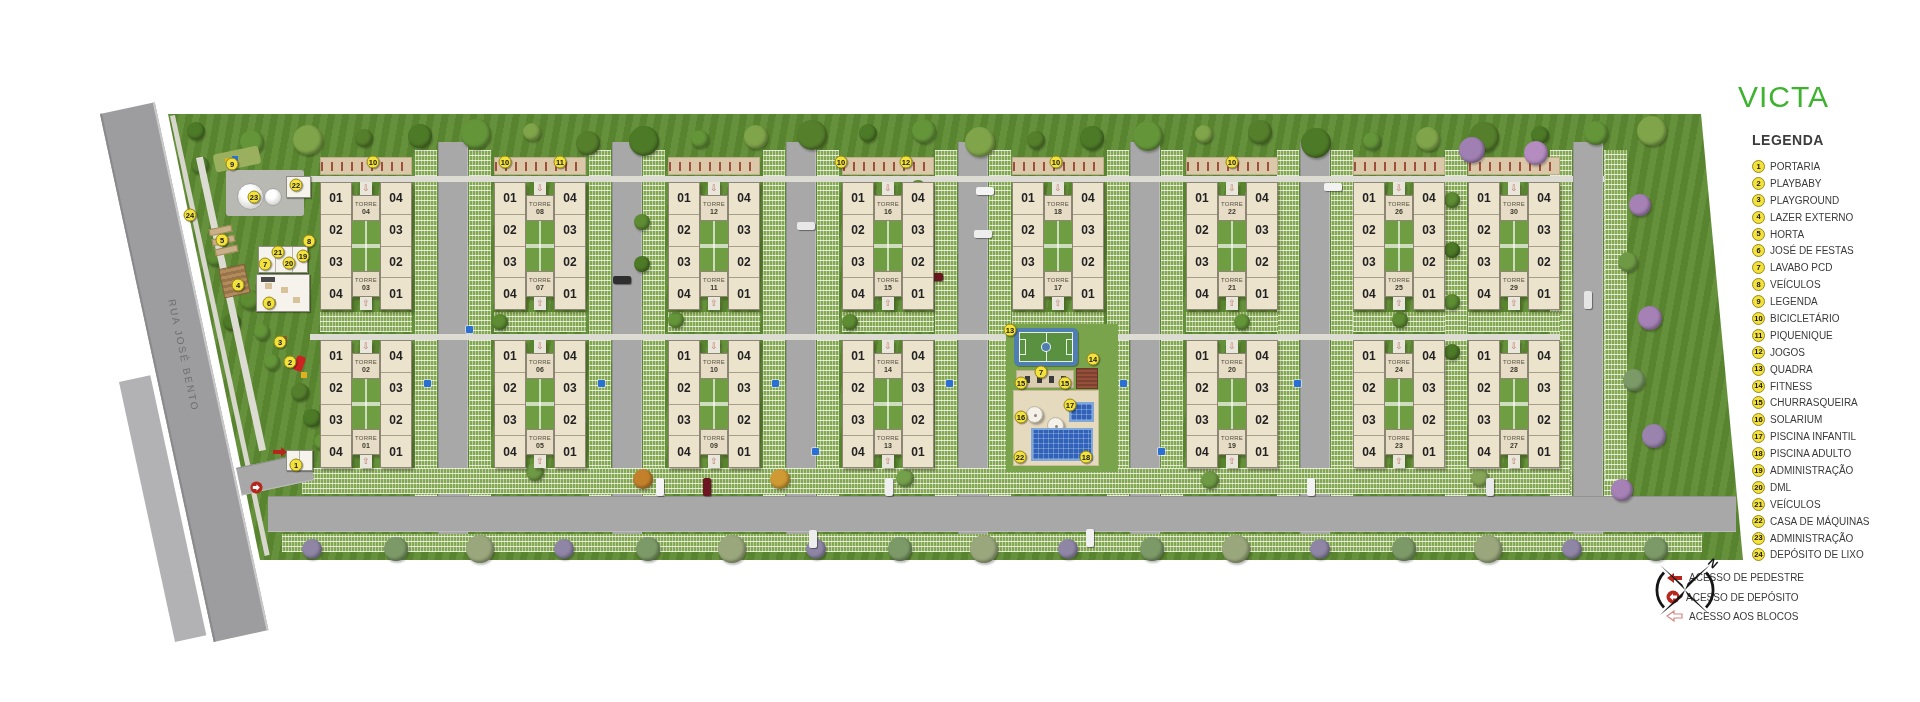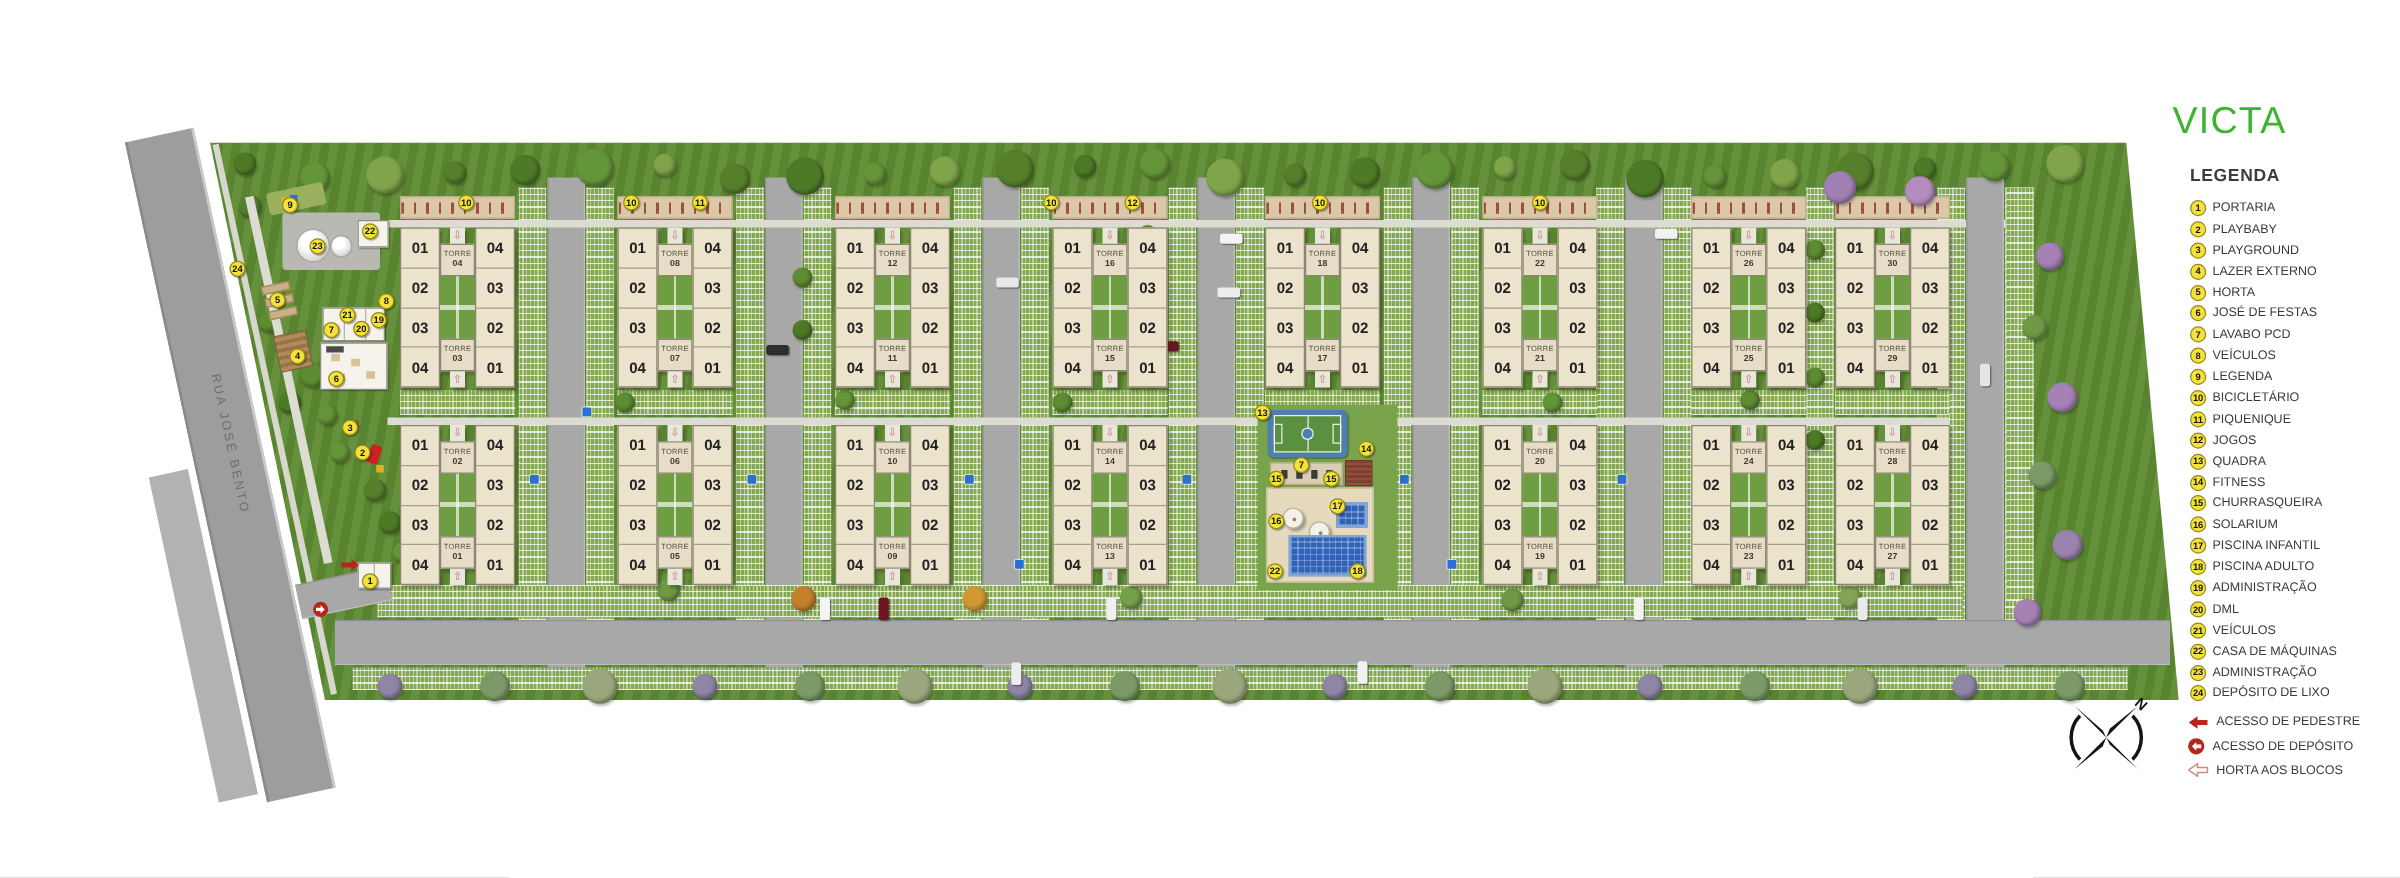--- a/index.html
+++ b/index.html
@@ -99,21 +99,21 @@
   .bed{position:absolute;background:#c9b089;border:1px solid #a08858;transform:rotate(-12deg);}
   #pergola-ext{position:absolute;left:221px;top:266px;width:27px;height:30px;transform:rotate(-12deg);
     background:repeating-linear-gradient(0deg,#b38a5a 0 3px,#97744c 3px 6px);border:1px solid #82613c;}
 
   
   #logo{position:absolute;left:1738px;top:80px;font-size:30px;font-weight:normal;letter-spacing:1px;}
   #legend-title{position:absolute;left:1752px;top:132px;font-size:14px;font-weight:bold;color:#3c3c3c;letter-spacing:.5px;}
   #legend-items{position:absolute;left:1752px;top:158px;}
   .lg-row{height:16.9px;display:flex;align-items:center;gap:5px;}
   .lg-label{font-size:10px;color:#3a3a3a;white-space:nowrap;}
-  #legend-access{position:absolute;left:1750px;top:568px;text-align:right;}
+  #legend-access{position:absolute;left:1666px;top:568px;text-align:right;}
   .ac-row{height:19.4px;display:flex;align-items:center;gap:6px;}
   #compass{position:absolute;left:1650px;top:548px;}
 </style>
 </head>
 <body>
 
 <div id="canvas">
 
   <div id="ground"></div>
 
@@ -448,21 +448,21 @@
       <svg width="14" height="14" viewBox="0 0 14 14">
         <circle cx="7" cy="7" r="6.5" fill="#b5271d"></circle>
         <path d="M11,5.5 h-4 v-2 l-3.5,3.5 3.5,3.5 v-2 h4 z" fill="#fff"></path>
       </svg>
       <span class="lg-label">ACESSO DE DEPÓSITO</span>
     </div>
     <div class="ac-row">
       <svg width="17" height="12" viewBox="0 0 17 12">
         <path d="M16,4 h-8 v-3 l-7,5 7,5 v-3 h8 z" fill="#fff" stroke="#cf8a80" stroke-width="1.2"></path>
       </svg>
-      <span class="lg-label">HORTA AOS BLOCOS</span>
+      <span class="lg-label">ACESSO AOS BLOCOS</span>
     </div>
   </div>
 
   <svg id="compass" width="70" height="82" viewBox="0 0 100 115">
     <g stroke="#151515" fill="none" stroke-width="4">
       <path d="M 20 84 A 36 36 0 0 1 20 34"></path>
       <path d="M 80 34 A 36 36 0 0 1 80 84"></path>
     </g>
     <g fill="#151515">
       <path d="M50,59 L86,23 L54,49 Z"></path>

